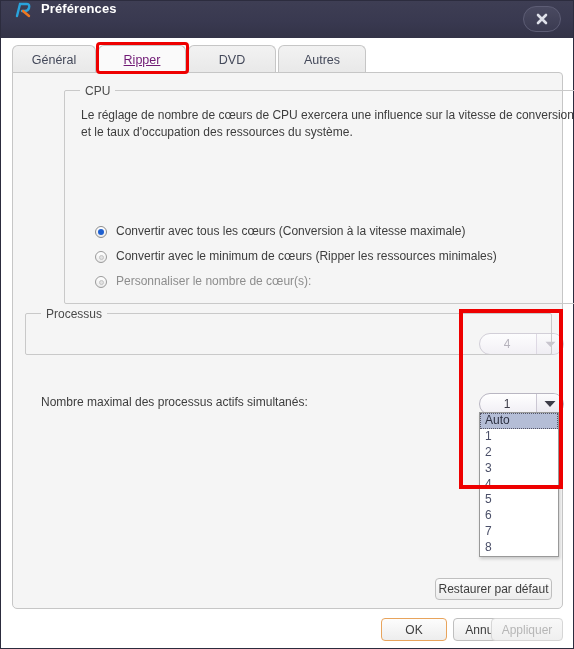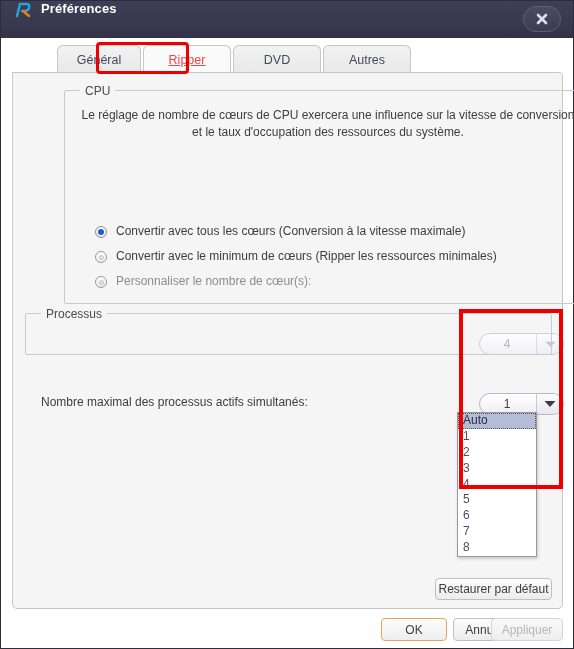--- a/index.html
+++ b/index.html
@@ -57,39 +57,38 @@
     cursor: pointer;
   }
   .close-btn svg { display:block; }
 
   
   .tabstrip {
     position: absolute;
     left: 0; top: 37px;
     width: 456px; height: 36px;
     background: #ffffff;
-    margin-left: 45px;
   }
   .tab {
     position: absolute;
     top: 7px;
     height: 29px;
     border: 1px solid #c6c6c6;
     border-bottom: none;
     border-radius: 6px 6px 0 0;
     background: linear-gradient(180deg,#f2f2f2 0%, #e8e8e8 100%);
     color: #44495a;
     font-size: 12.5px;
     display: flex; align-items: center; justify-content: center;
     cursor: pointer;
   }
   .tab.active {
     background: #fafafa;
     border-color: #c6c6c6;
-    color: #ef4444;
+    color: #701a75;
     text-decoration: underline;
   }
   .tab-general { left: 11px;  width: 84px; }
   .tab-ripper  { left: 97px;  width: 88px; }
   .tab-dvd     { left: 187px; width: 88px; }
   .tab-autres  { left: 277px; width: 88px; }
 
   
   .anno-tab {
     position: absolute;
@@ -129,21 +128,20 @@
   .gb-cpu       { left: 12px; top: 17px;  width: 527px; height: 214px; margin-left: 39px; }
   .gb-processus { left: 12px; top: 240px; width: 527px; height: 42px;  }
 
   .desc {
     position: absolute;
     left: 16px; top: 16px;
     width: 494px;
     font-size: 12px;
     line-height: 17px;
     color: #3d3d3d;
-    text-align: center;
   }
   .apply-note {
     position: absolute;
     left: 16px; top: 107px;
     font-size: 12px;
     color: #3d3d3d;
   }
 
   
   .radio-row {
@@ -246,21 +244,21 @@
   .proc-label {
     position: absolute;
     left: 28px; top: 322px;
     font-size: 12px;
     color: #3d3d3d;
   }
 
   
   .dropdown {
     position: absolute;
-    left: 444px; top: 339px;
+    left: 466px; top: 339px;
     width: 80px;
     background: #ffffff;
     border: 1px solid #999999;
     z-index: 20;
     box-shadow: 1px 2px 3px rgba(0,0,0,.18);
   }
   .dd-item {
     height: 15.9px;
     line-height: 15.9px;
     padding-left: 5px;

